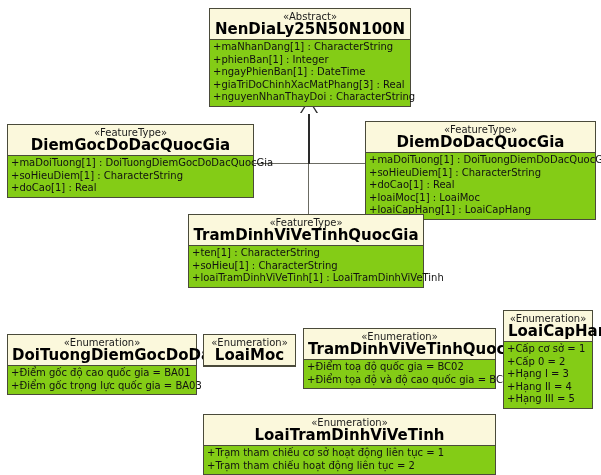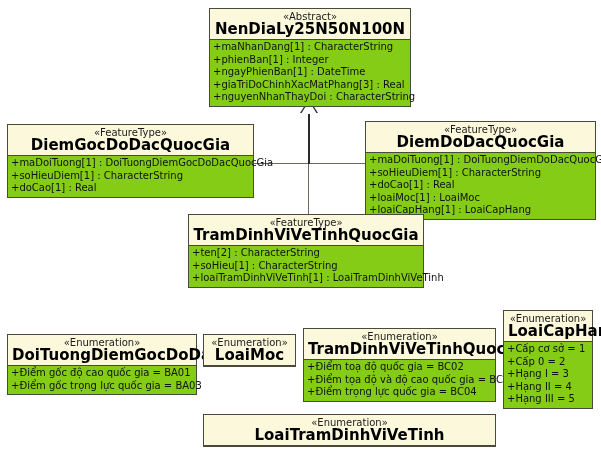--- a/index.html
+++ b/index.html
@@ -134,21 +134,21 @@
       <div class="attr">+loaiCapHang[1] : LoaiCapHang</div>
     </div>
   </div>
 
   <div class="uml-box" style="left:188px; top:214px; width:236px;">
     <div class="uml-header">
       <div class="stereotype">«FeatureType»</div>
       <div class="classname">TramDinhViVeTinhQuocGia</div>
     </div>
     <div class="uml-attrs">
-      <div class="attr">+ten[2] : CharacterString</div>
+      <div class="attr">+ten[1] : CharacterString</div>
       <div class="attr">+soHieu[1] : CharacterString</div>
       <div class="attr">+loaiTramDinhViVeTinh[1] : LoaiTramDinhViVeTinh</div>
     </div>
   </div>
 
   <div class="uml-box" style="left:7px; top:334px; width:190px;">
     <div class="uml-header">
       <div class="stereotype">«Enumeration»</div>
       <div class="classname">DoiTuongDiemGocDoDacQuocGia</div>
     </div>
@@ -166,21 +166,20 @@
   </div>
 
   <div class="uml-box" style="left:303px; top:328px; width:193px;">
     <div class="uml-header">
       <div class="stereotype">«Enumeration»</div>
       <div class="classname">TramDinhViVeTinhQuocGia</div>
     </div>
     <div class="uml-attrs">
       <div class="attr">+Điểm toạ độ quốc gia = BC02</div>
       <div class="attr">+Điểm tọa độ và độ cao quốc gia = BC03</div>
-      <div class="attr">+Điểm trọng lực quốc gia = BC04</div>
     </div>
   </div>
 
   <div class="uml-box" style="left:503px; top:310px; width:90px;">
     <div class="uml-header">
       <div class="stereotype">«Enumeration»</div>
       <div class="classname">LoaiCapHang</div>
     </div>
     <div class="uml-attrs">
       <div class="attr">+Cấp cơ sở = 1</div>
@@ -189,15 +188,19 @@
       <div class="attr">+Hạng II = 4</div>
       <div class="attr">+Hạng III = 5</div>
     </div>
   </div>
 
   <div class="uml-box" style="left:203px; top:414px; width:293px;">
     <div class="uml-header">
       <div class="stereotype">«Enumeration»</div>
       <div class="classname">LoaiTramDinhViVeTinh</div>
     </div>
+    <div class="uml-attrs">
+      <div class="attr">+Trạm tham chiếu cơ sở hoạt động liên tục = 1</div>
+      <div class="attr">+Trạm tham chiếu hoạt động liên tục = 2</div>
+    </div>
   </div>
 
 </div>
 
 </body></html>

